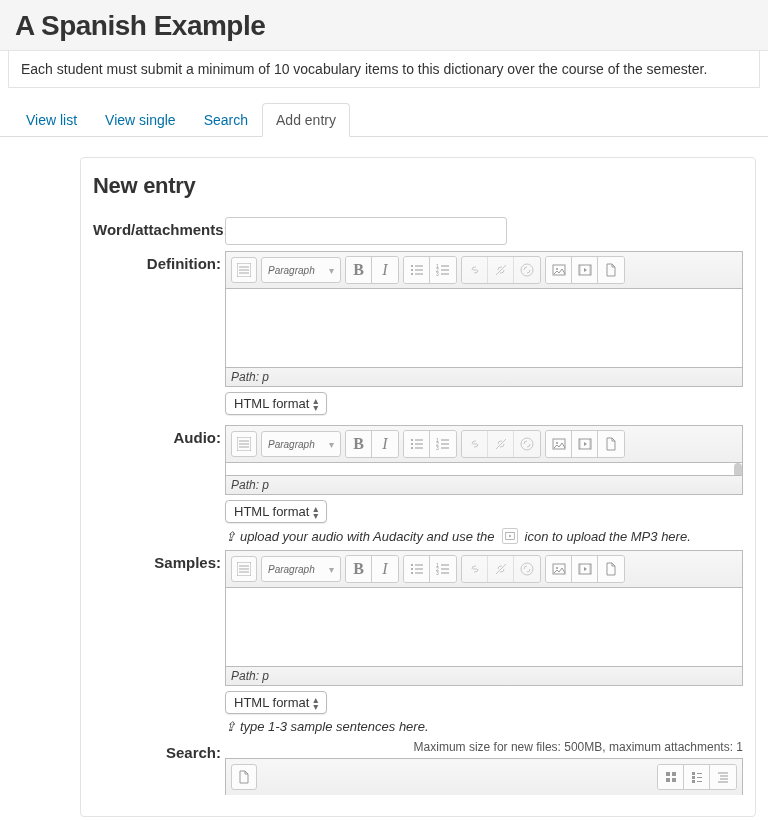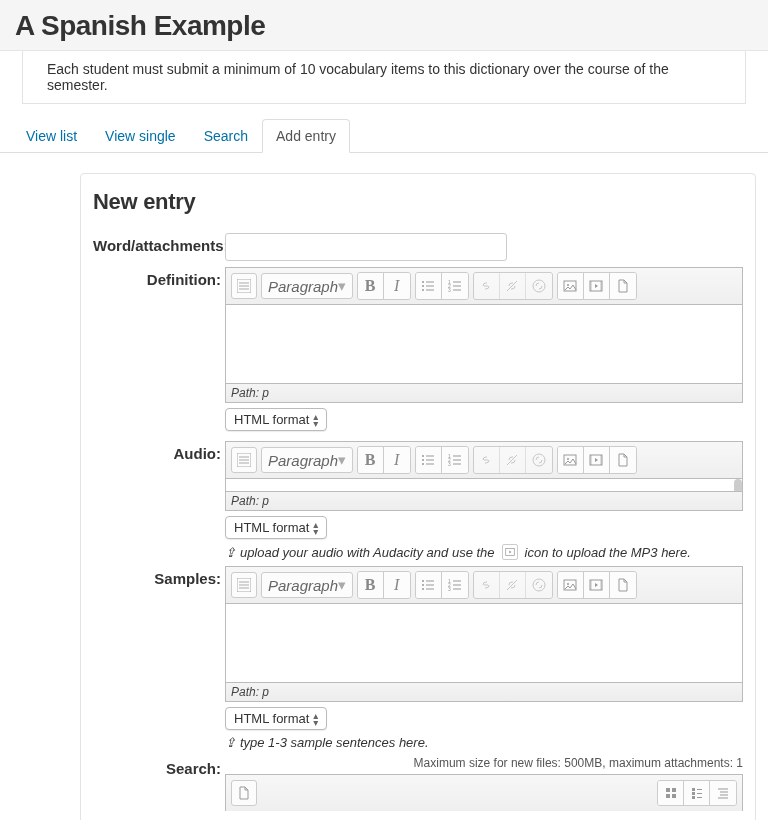--- a/index.html
+++ b/index.html
@@ -1,36 +1,36 @@
 <!DOCTYPE html>
 <html><head>
 <meta charset="utf-8">
 <style>
 * { box-sizing: border-box; margin: 0; padding: 0; }
 body { font-family: "Helvetica Neue", Helvetica, Arial, sans-serif; font-size: 14px; color: #333; background: #fff; }
 .page { width: 768px; }
 .header { background: #f5f5f5; padding: 10px 15px 8px; border-bottom: 1px solid #e5e5e5; }
 .page-title { font-size: 28px; font-weight: bold; color: #333; letter-spacing: -0.5px; }
-.intro-box { border: 1px solid #e3e3e3; margin: 0 22px 15px; padding: 10px 24px; font-size: 14px; color: #333; border-top: none; }
+.intro-box { border: 1px solid #e3e3e3; margin: 0 8px 15px; padding: 10px 12px; font-size: 14px; color: #333; border-top: none; }
 .tabs { display: flex; align-items: flex-end; padding: 0 12px; border-bottom: 1px solid #ddd; margin-bottom: 20px; }
 .tab { padding: 8px 13px; font-size: 14px; color: #0070a8; cursor: pointer; border: 1px solid transparent; border-radius: 4px 4px 0 0; margin-bottom: -1px; }
 .tab.active { color: #555; background: #fff; border-color: #ddd #ddd #fff; }
 .content { margin: 0 12px 0 80px; border: 1px solid #e3e3e3; border-radius: 4px; padding: 15px 12px; }
 .form-heading { font-size: 22px; font-weight: bold; color: #333; margin-bottom: 18px; letter-spacing: -0.3px; }
 .form-row { display: flex; margin-bottom: 6px; }
 .form-label { width: 132px; text-align: right; font-weight: bold; font-size: 15px; padding-top: 4px; padding-right: 4px; color: #333; }
 .form-control-col { flex: 1; }
 .text-input { border: 1px solid #ccc; border-radius: 3px; padding: 5px 8px; width: 282px; height: 28px; }
 .editor { border: 1px solid #bbb; background: #fff; }
 .toolbar { display: flex; align-items: center; gap: 4px; padding: 4px 5px; border-bottom: 1px solid #bbb; background: linear-gradient(#f7f7f7,#efefef); }
 .tb-btn { display: inline-flex; align-items: center; justify-content: center; width: 26px; height: 26px; border: 1px solid #ccc; border-radius: 3px; background: #fcfcfc; color: #888; cursor: pointer; }
 .tb-group { display: inline-flex; border: 1px solid #ccc; border-radius: 3px; overflow: hidden; }
 .tb-group .tb-btn { border: none; border-right: 1px solid #ccc; border-radius: 0; }
 .tb-group .tb-btn:last-child { border-right: none; }
-.format-select { display: inline-flex; align-items: center; height: 26px; border: 1px solid #ccc; border-radius: 3px; padding: 0 6px; font-style: italic; font-size: 15px; color: #666; min-width: 80px; justify-content: space-between; background: #fcfcfc; cursor: pointer; }
+.format-select { display: inline-flex; align-items: center; height: 26px; border: 1px solid #ccc; border-radius: 3px; padding: 0 6px; font-style: italic; font-size: 10px; color: #666; min-width: 80px; justify-content: space-between; background: #fcfcfc; cursor: pointer; }
 .editor-body { min-height: 78px; background: #fff; }
 .editor-body.short { min-height: 12px; position: relative; }
 .scroll-nub { position: absolute; right: 0; top: 0; width: 8px; height: 14px; background: #ccc; border-radius: 4px; }
 .editor-path { font-style: italic; font-size: 12px; color: #444; padding: 2px 5px; border-top: 1px solid #bbb; background: linear-gradient(#f4f4f4,#ededed); position: relative; }
 .html-format-select { margin-top: 5px; display: inline-flex; align-items: center; border: 1px solid #bbb; border-radius: 4px; padding: 3px 8px; font-size: 13px; background: #fff; cursor: pointer; box-shadow: 0 1px 1px rgba(0,0,0,0.08); }
 .hint { margin-top: 5px; font-style: italic; font-size: 13px; color: #333; display: flex; align-items: center; gap: 4px; }
 .hint .with-icon { display: inline-flex; align-items: center; font-style: normal; }
 .small-icon-box { display: inline-flex; width: 16px; height: 16px; border: 1px solid #ccc; border-radius: 2px; align-items: center; justify-content: center; font-size: 10px; color: #888; margin: 0 3px; }
 .photo-limits { text-align: right; font-size: 12px; color: #555; margin-bottom: 4px; }
 .file-drop { border: 1px solid #bbb; background: linear-gradient(#f7f7f7,#efefef); padding: 5px; display: flex; justify-content: space-between; align-items: center; border-bottom: none; }

